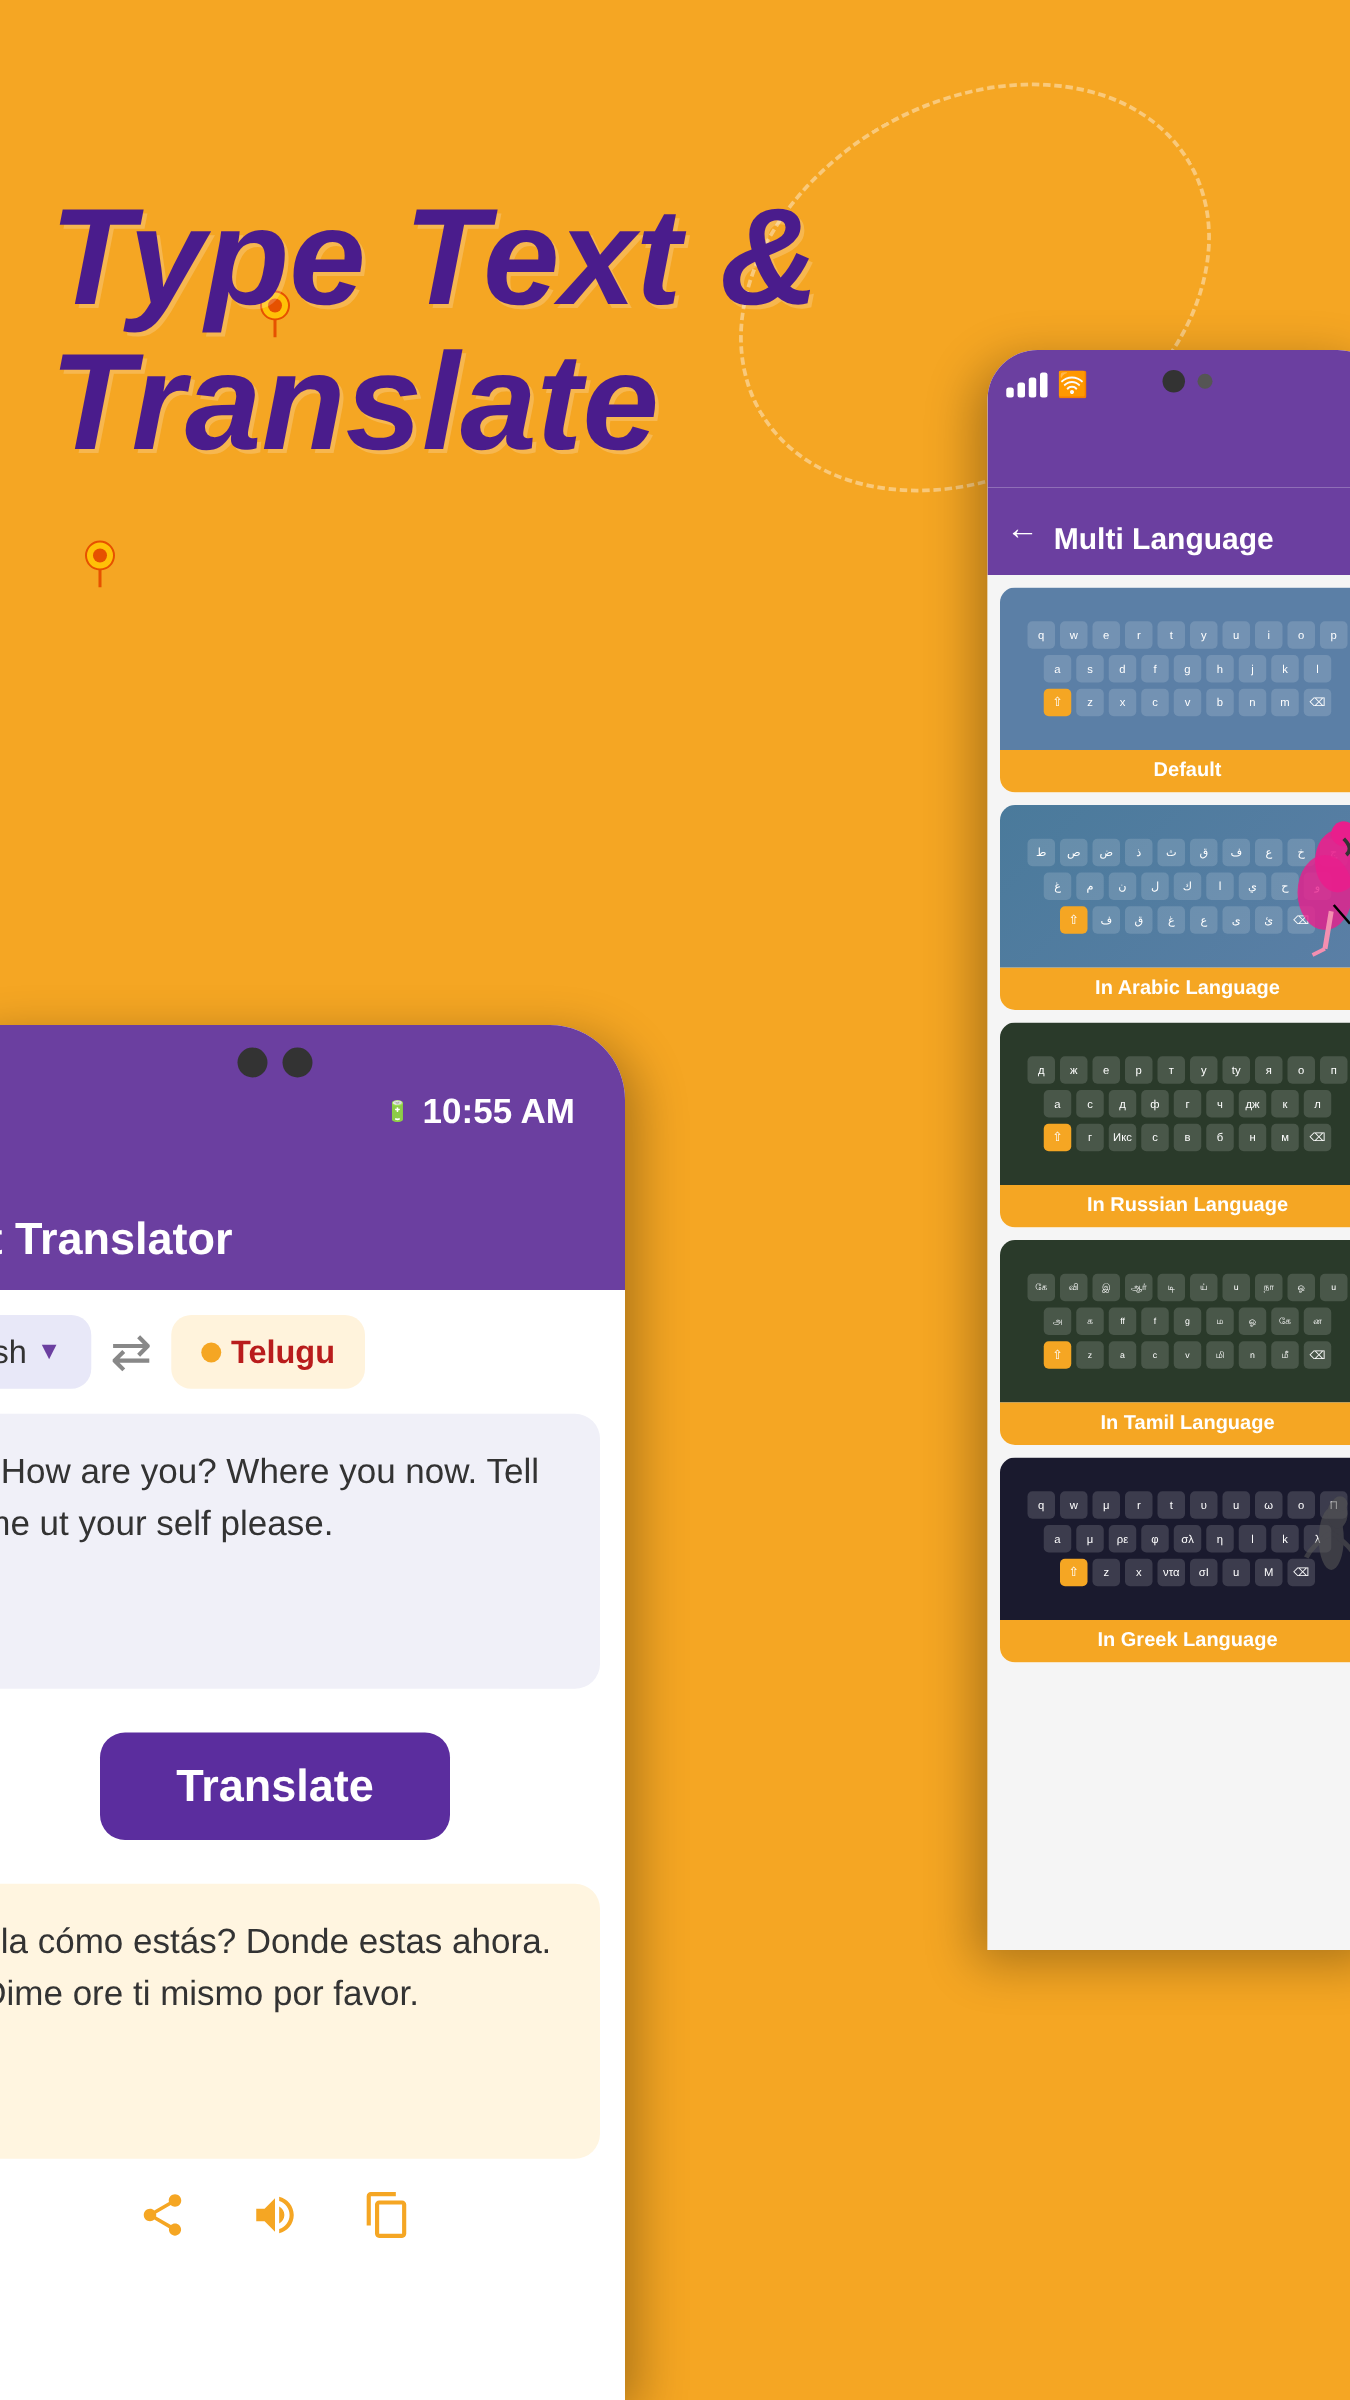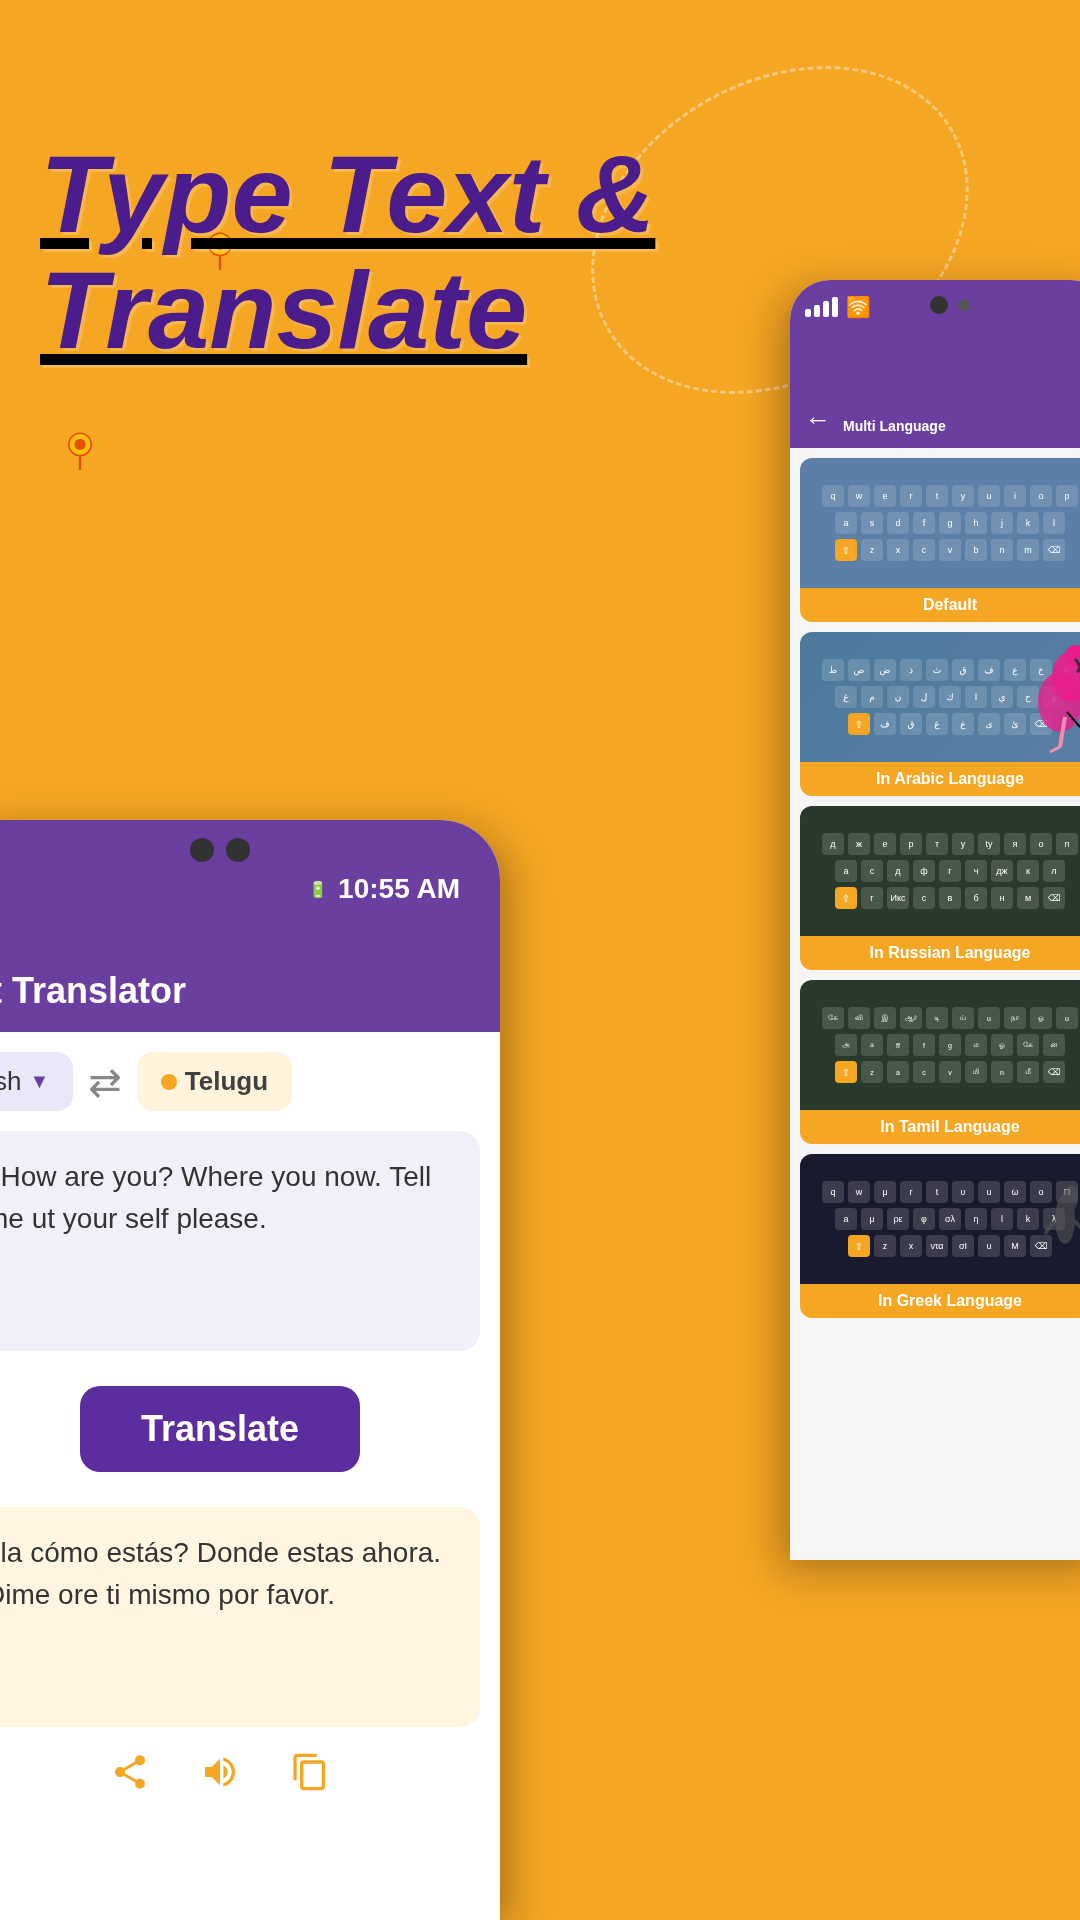--- a/index.html
+++ b/index.html
@@ -8,24 +8,23 @@
       height: 1920px;
       background: #F5A623;
       font-family: 'Arial Rounded MT Bold', Arial, sans-serif;
       overflow: hidden;
       position: relative;
     }
 
     
     .headline {
       position: absolute;
-      top: 136px;
+      top: 148px;
       left: 40px;
       z-index: 10;
-      text-decoration: underline;
     }
     .headline-text {
       font-size: 110px;
       font-weight: 900;
       color: #4A1C8C;
       line-height: 1.05;
       text-shadow: 3px 3px 0 rgba(255,255,255,0.2);
       font-style: italic;
     }
 
@@ -249,21 +248,21 @@
       display: flex;
       align-items: center;
       gap: 12px;
     }
     .back-arrow {
       color: white;
       font-size: 26px;
     }
     .right-header-title {
       color: white;
-      font-size: 14px;
+      font-size: 24px;
       font-weight: bold;
       margin-top: 20px;
     }
 
     
     .keyboard-cards {
       overflow-y: auto;
       height: calc(100% - 110px);
       background: #f5f5f5;
     }
@@ -377,21 +376,21 @@
   </div>
 
   <div class="lang-row">
     <div class="lang-btn">
       <span>sh</span>
       <span class="dropdown-arrow">▼</span>
     </div>
     <div style="font-size:40px; color:#888; cursor:pointer;">⇄</div>
     <div class="lang-btn-right">
       <span class="orange-dot"></span>
-      <span style="color:#404040; font-weight:bold;">Telugu</span>
+      <span style="color:#b91c1c; font-weight:bold;">Telugu</span>
     </div>
   </div>
 
   <div class="input-area">
     <div class="input-text">, How are you? Where you now. Tell me ut your self please.</div>
   </div>
 
   <div style="display:flex; justify-content:flex-end; padding: 15px 30px;">
     <div class="translate-btn">Translate</div>
   </div>

